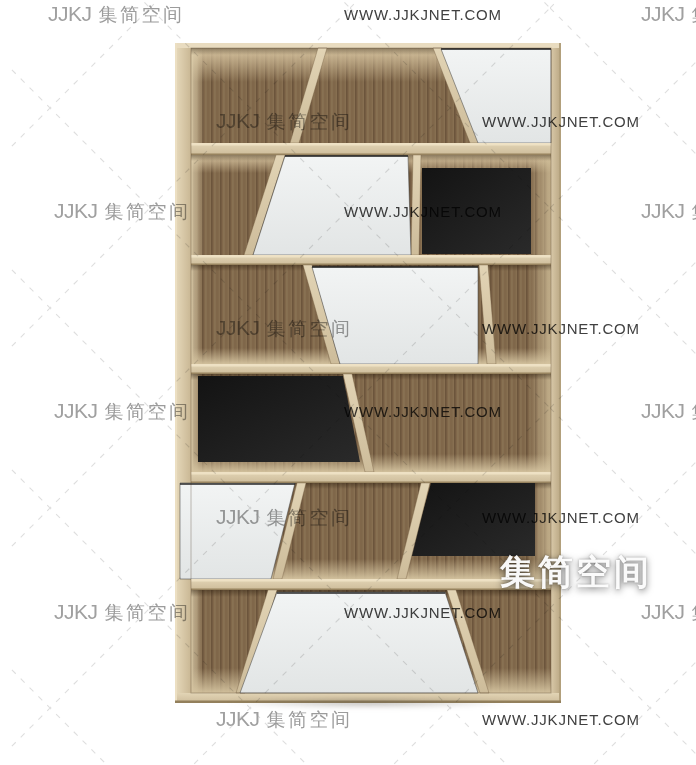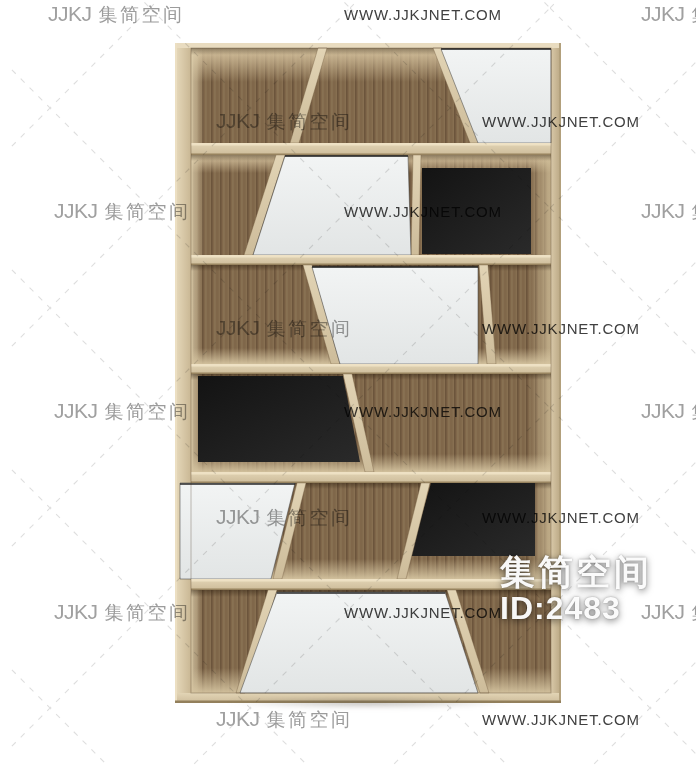--- a/index.html
+++ b/index.html
@@ -230,15 +230,14 @@
       <span class="wm-unit" style="left:633px"><span class="wm-logo">JJKJ</span><span class="wm-cn">集简空间</span></span>
     </div>
 
     <div class="wm-row" style="top:707px">
       <span class="wm-unit" style="left:208px"><span class="wm-logo">JJKJ</span><span class="wm-cn">集简空间</span></span>
       <span class="wm-url" style="left:474px">WWW.JJKJNET.COM</span>
     </div>
   </div>
 
   <div class="badge badge-cn">集简空间</div>
-  <div class="badge badge-id">ID:2483</div>
 
 </div>
 
 </body></html>

